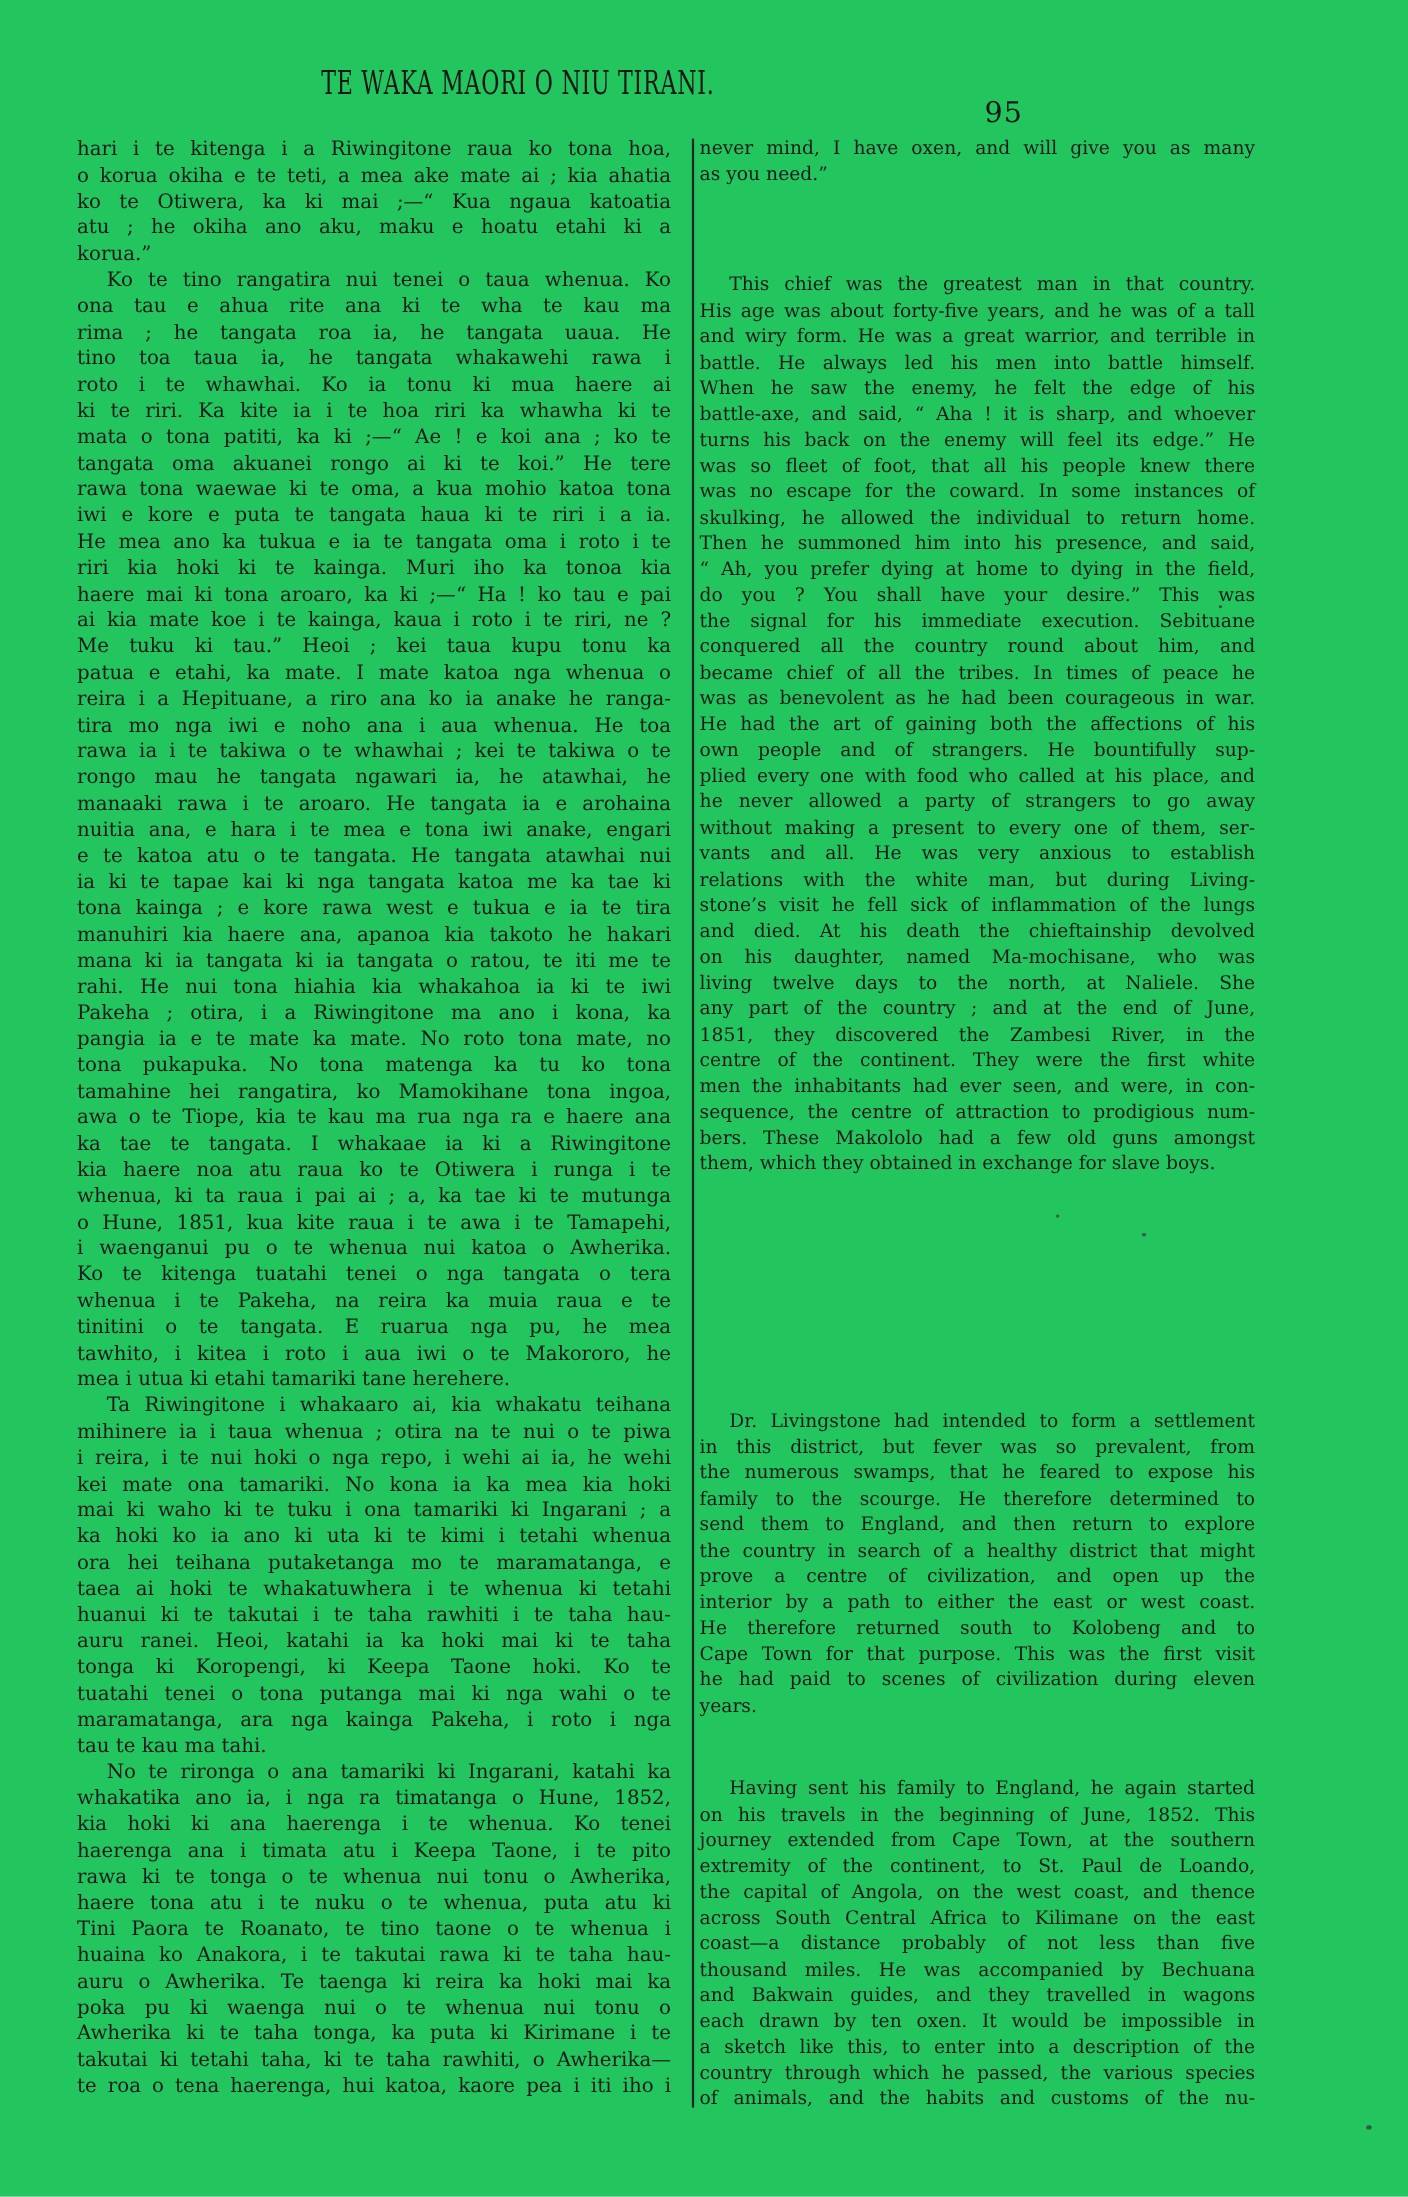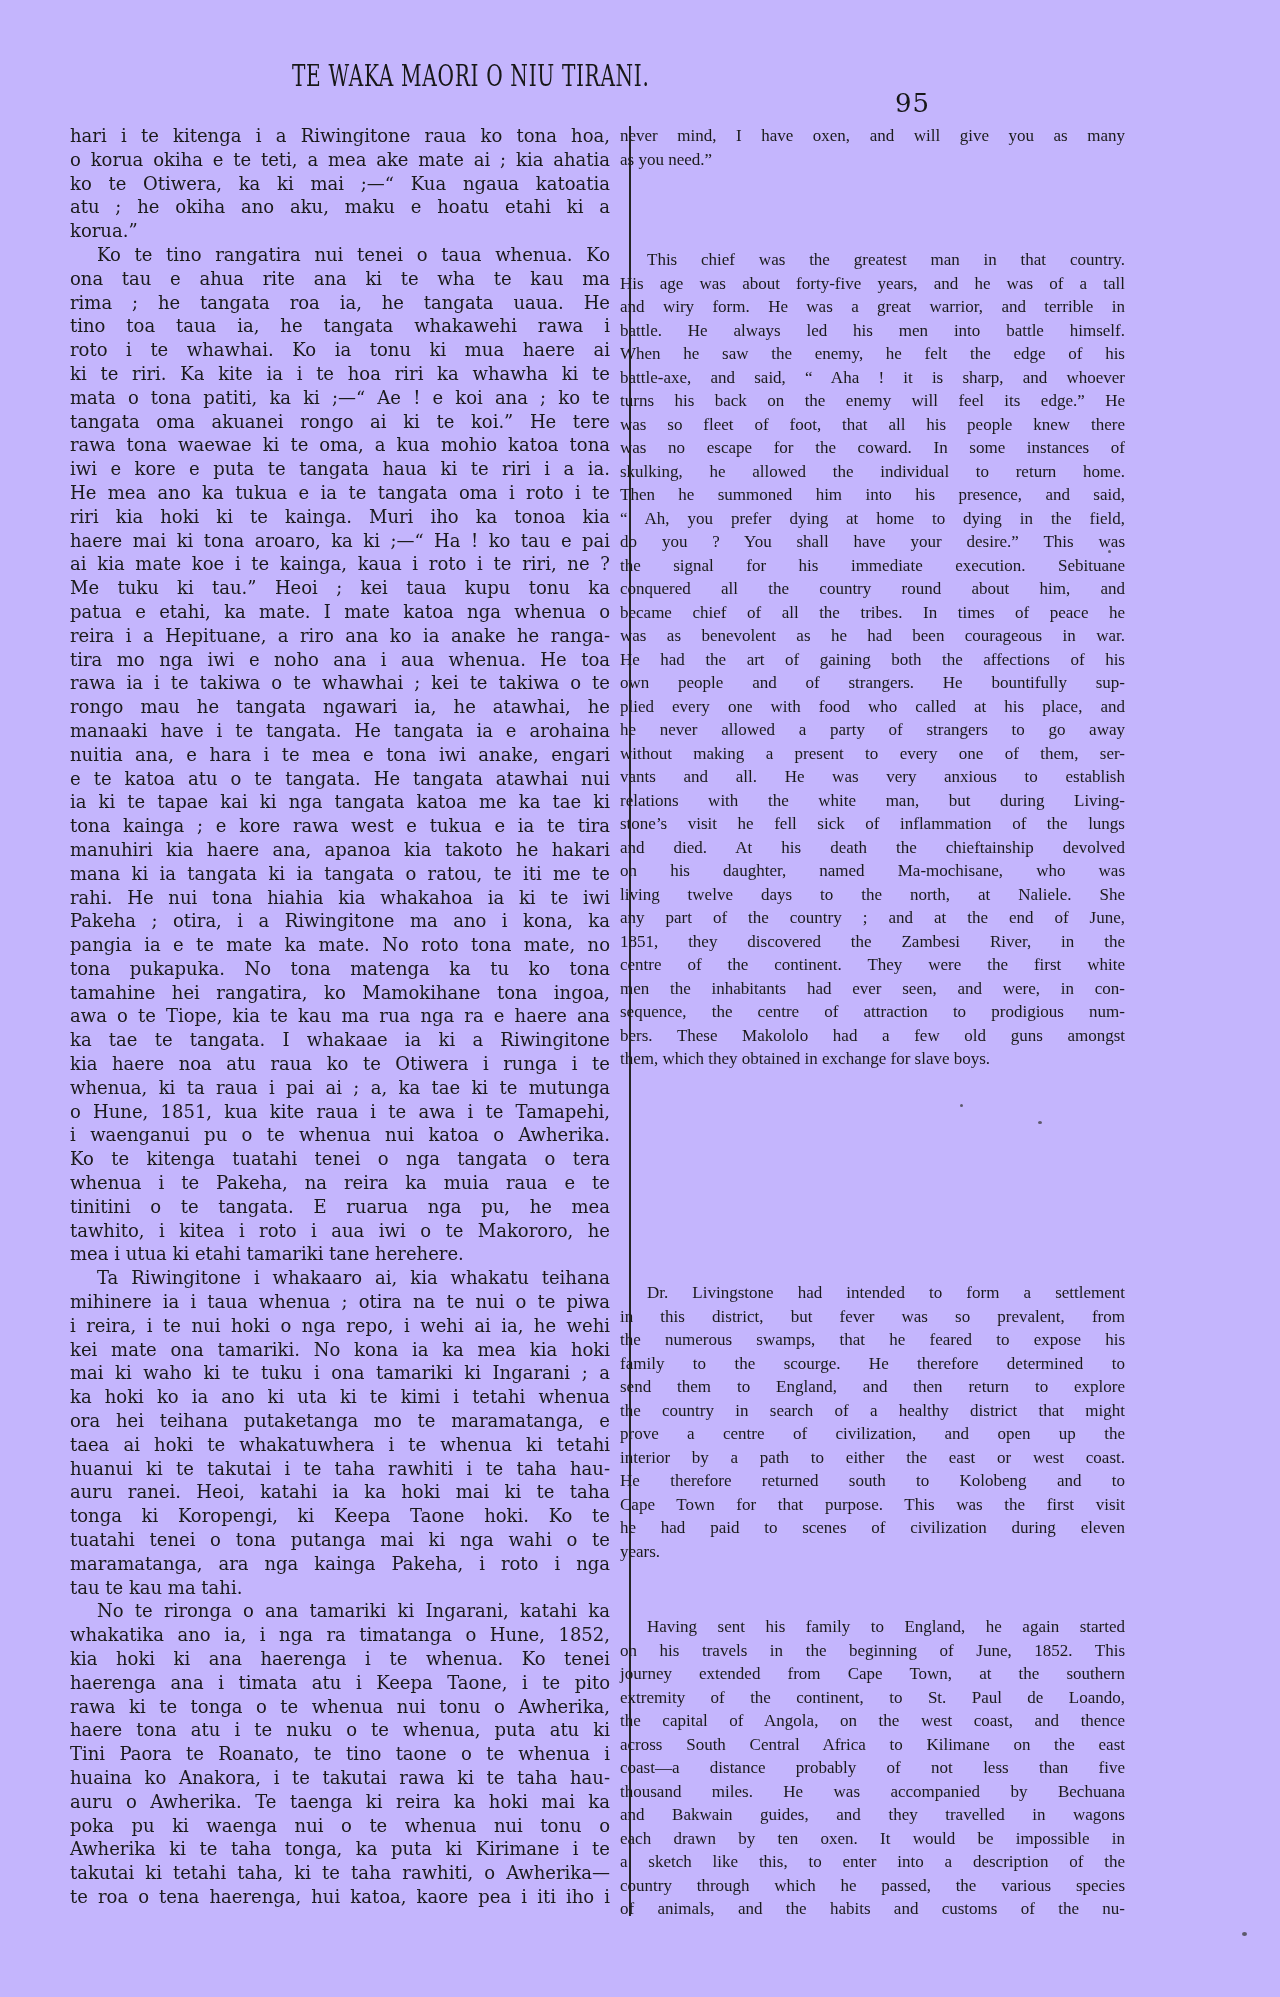--- a/index.html
+++ b/index.html
@@ -1,20 +1,20 @@
 <!DOCTYPE html>
 <html><head>
 <meta charset="utf-8">
 <style>
   html,body { margin:0; padding:0; background:#e8e8e6; }
   .page {
     position:relative;
     width:1280px; height:1997px;
     margin:0 auto;
-    background:#c4b5fd;
+    background:#22c55e;
     overflow:hidden;
     font-family:"DejaVu Serif","Liberation Serif",serif;
     color:#1b1b1b;
   }
   .masthead {
     position:absolute; left:292px; top:58px;
     font-size:30px; letter-spacing:1px; white-space:nowrap;
     transform:scaleX(0.67); transform-origin:0 0;
     color:#171717;
   }
@@ -22,21 +22,21 @@
     position:absolute; left:895px; top:54px;
     font-size:26px; letter-spacing:1px; color:#171717;margin-top:34px;
   }
   .divider {
     position:absolute; left:629px; top:126px;
     width:2px; height:1790px;
     background:#242424;
   }
   .col { position:absolute; font-size:18px; }
   .col-left  { left:70px;  top:124px; width:540px; --lh:23.8px; }
-  .rblock    { position:absolute; left:620px; width:505px; --lh:23.5px; font-size:17px;font-family:Liberation Serif, serif; }
+  .rblock    { position:absolute; left:636px; width:505px; --lh:23.5px; font-size:17px; }
   .rblock-0  { top:124px; }
   .rblock-1  { top:248px; }
   .rblock-2  { top:1281px; }
   .rblock-3  { top:1615px; }
   .line {
     height:var(--lh); line-height:var(--lh);
     white-space:nowrap; overflow:visible;
     text-align:justify; text-align-last:justify;
   }
   .line.end    { text-align-last:left; }
@@ -77,21 +77,21 @@
       <div class="line">He mea ano ka tukua e ia te tangata oma i roto i te</div>
       <div class="line">riri kia hoki ki te kainga. Muri iho ka tonoa kia</div>
       <div class="line">haere mai ki tona aroaro, ka ki ;—“ Ha ! ko tau e pai</div>
       <div class="line">ai kia mate koe i te kainga, kaua i roto i te riri, ne ?</div>
       <div class="line">Me tuku ki tau.” Heoi ; kei taua kupu tonu ka</div>
       <div class="line">patua e etahi, ka mate. I mate katoa nga whenua o</div>
       <div class="line">reira i a Hepituane, a riro ana ko ia anake he ranga-</div>
       <div class="line">tira mo nga iwi e noho ana i aua whenua. He toa</div>
       <div class="line">rawa ia i te takiwa o te whawhai ; kei te takiwa o te</div>
       <div class="line">rongo mau he tangata ngawari ia, he atawhai, he</div>
-      <div class="line">manaaki have i te tangata. He tangata ia e arohaina</div>
+      <div class="line">manaaki rawa i te aroaro. He tangata ia e arohaina</div>
       <div class="line">nuitia ana, e hara i te mea e tona iwi anake, engari</div>
       <div class="line">e te katoa atu o te tangata. He tangata atawhai nui</div>
       <div class="line">ia ki te tapae kai ki nga tangata katoa me ka tae ki</div>
       <div class="line">tona kainga ; e kore rawa west e tukua e ia te tira</div>
       <div class="line">manuhiri kia haere ana, apanoa kia takoto he hakari</div>
       <div class="line">mana ki ia tangata ki ia tangata o ratou, te iti me te</div>
       <div class="line">rahi. He nui tona hiahia kia whakahoa ia ki te iwi</div>
       <div class="line">Pakeha ; otira, i a Riwingitone ma ano i kona, ka</div>
       <div class="line">pangia ia e te mate ka mate. No roto tona mate, no</div>
       <div class="line">tona pukapuka. No tona matenga ka tu ko tona</div>

